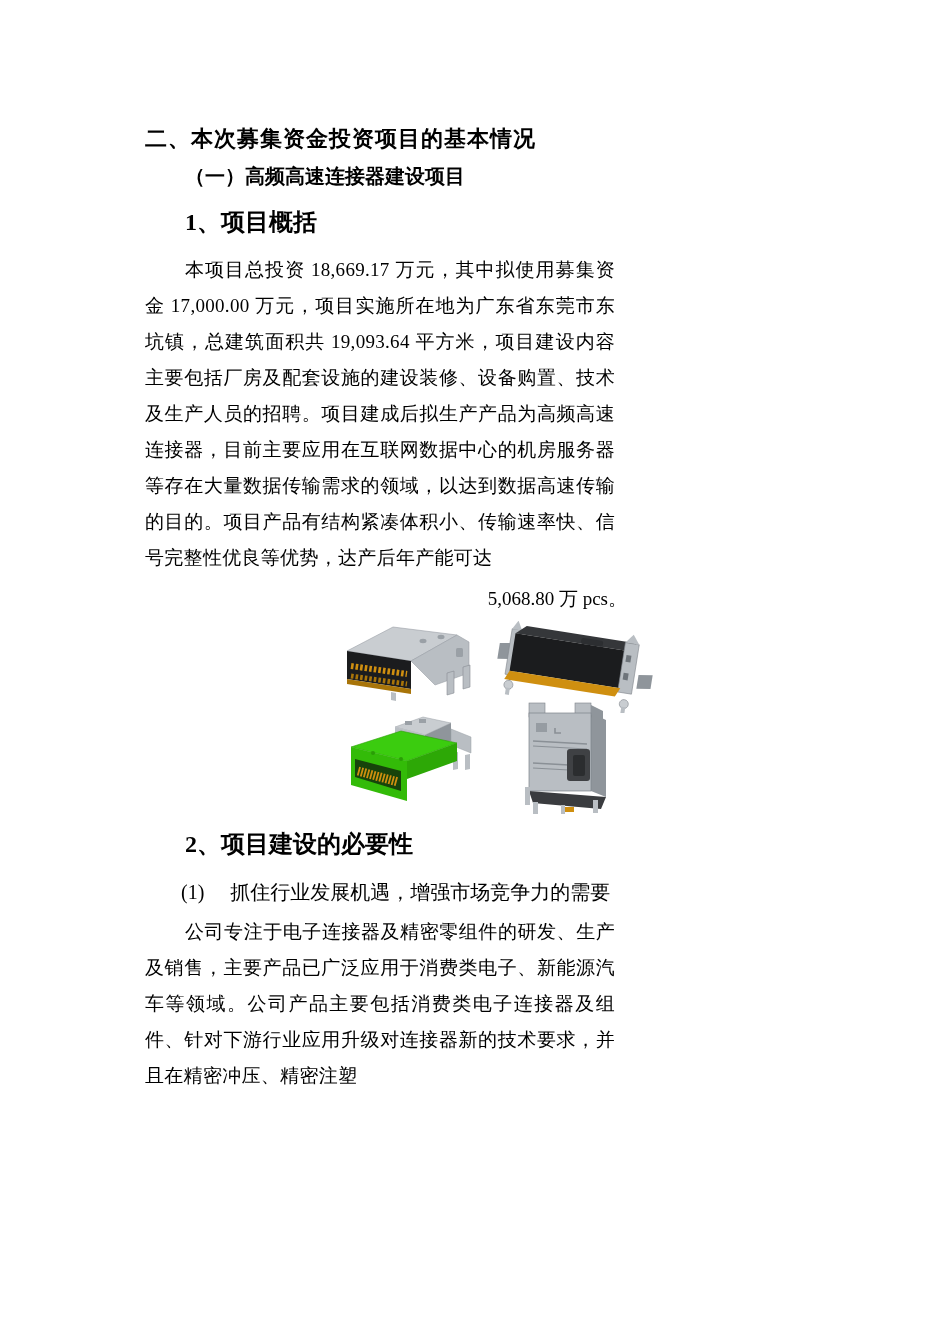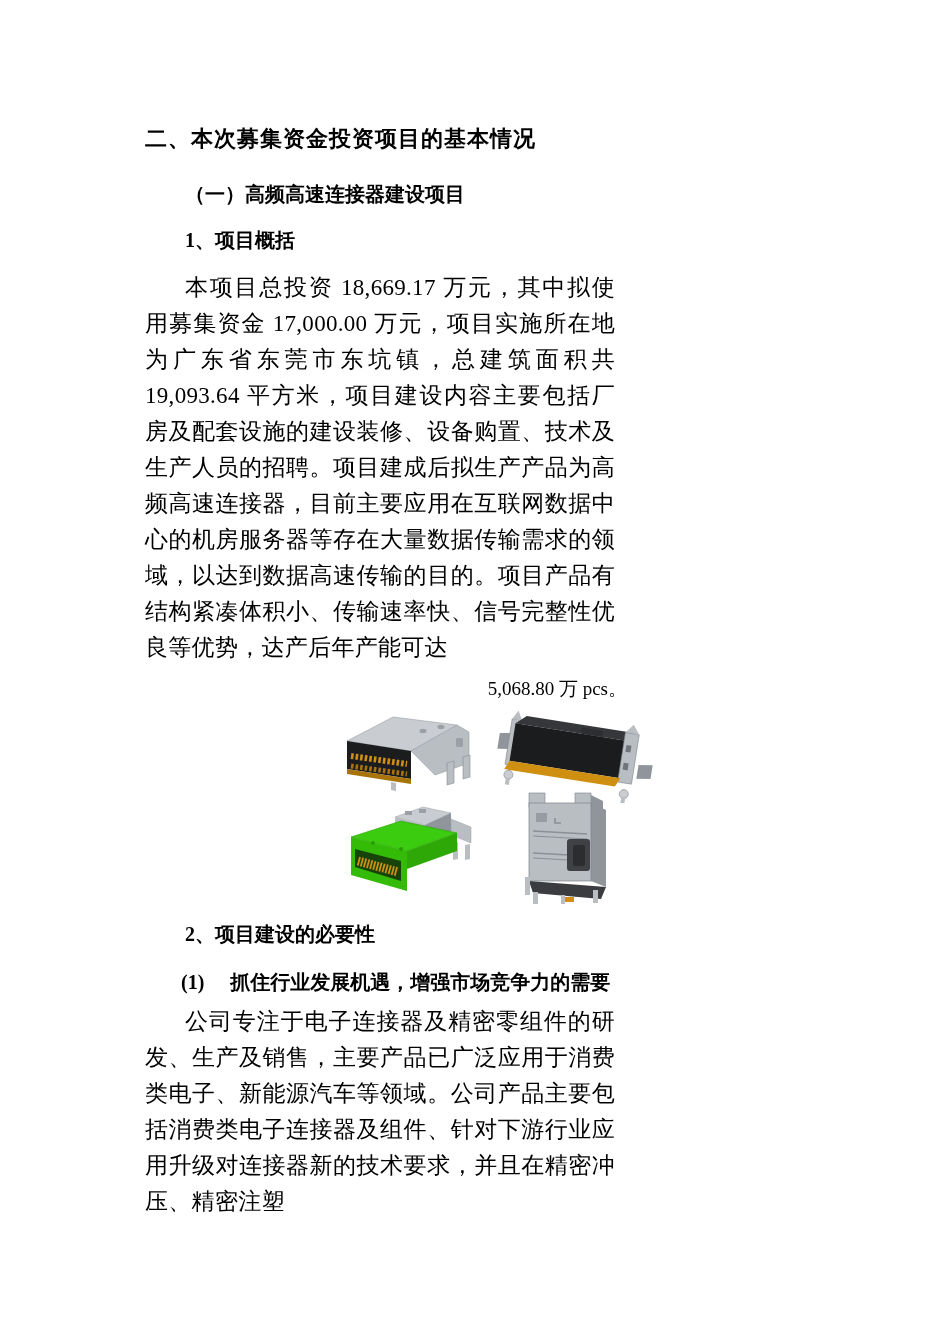--- a/index.html
+++ b/index.html
@@ -22,40 +22,40 @@
     padding:123px 138px 0 145px;
     background:var(--page-background);
     color:var(--text);
     font-family:"Liberation Serif","DejaVu Serif",serif;
     overflow:hidden;
   }
   h1.doc-title{
     margin:0;font-size:22px;line-height:32px;font-weight:bold;letter-spacing:1px;
   }
   .h-section{
-    margin:25px 0 0 0;padding-left:40px;font-size:20px;line-height:28px;font-weight:bold;
+    margin:7px 0 0 0;padding-left:40px;font-size:20px;line-height:28px;font-weight:bold;
   }
   .h-sub{
-    margin:18px 0 0 0;padding-left:40px;font-size:20px;line-height:28px;font-weight:bold;
+    margin:18px 0 0 0;padding-left:40px;font-size:24px;line-height:28px;font-weight:bold;
   }
   p.body{
-    margin:16px 12px 0 0;font-size:23px;line-height:36px;
+    margin:16px 12px 0 0;font-size:19px;line-height:36px;
     text-align:justify;text-justify:inter-character;letter-spacing:0.3px;
   }
   p.body.indent{text-indent:40px;}
   p.capacity{margin:11px 0 0 0;font-size:19px;line-height:24px;text-align:right;}
   .figure-caption{
     margin:9px 0 0 0;text-align:center;font-size:19px;line-height:24px;
   }
   .figure{
     position:relative;margin:2px 0 0 0;height:200px;
   }
   .figure .prod{position:absolute;}
   .point-heading{
-    margin:19px 0 4px 0;padding-left:36px;font-size:20px;line-height:30px;font-weight:bold;
+    margin:19px 0 4px 0;padding-left:36px;font-size:20px;line-height:30px;font-weight:normal;
   }
   .point-heading .pnum{display:inline-block;margin-right:26px;}
   p.company{margin-top:7px;}
   .h-sub2{margin-top:17px;}
   svg{display:block;}
 </style>
 </head>
 <body>
 
 <div class="page">

